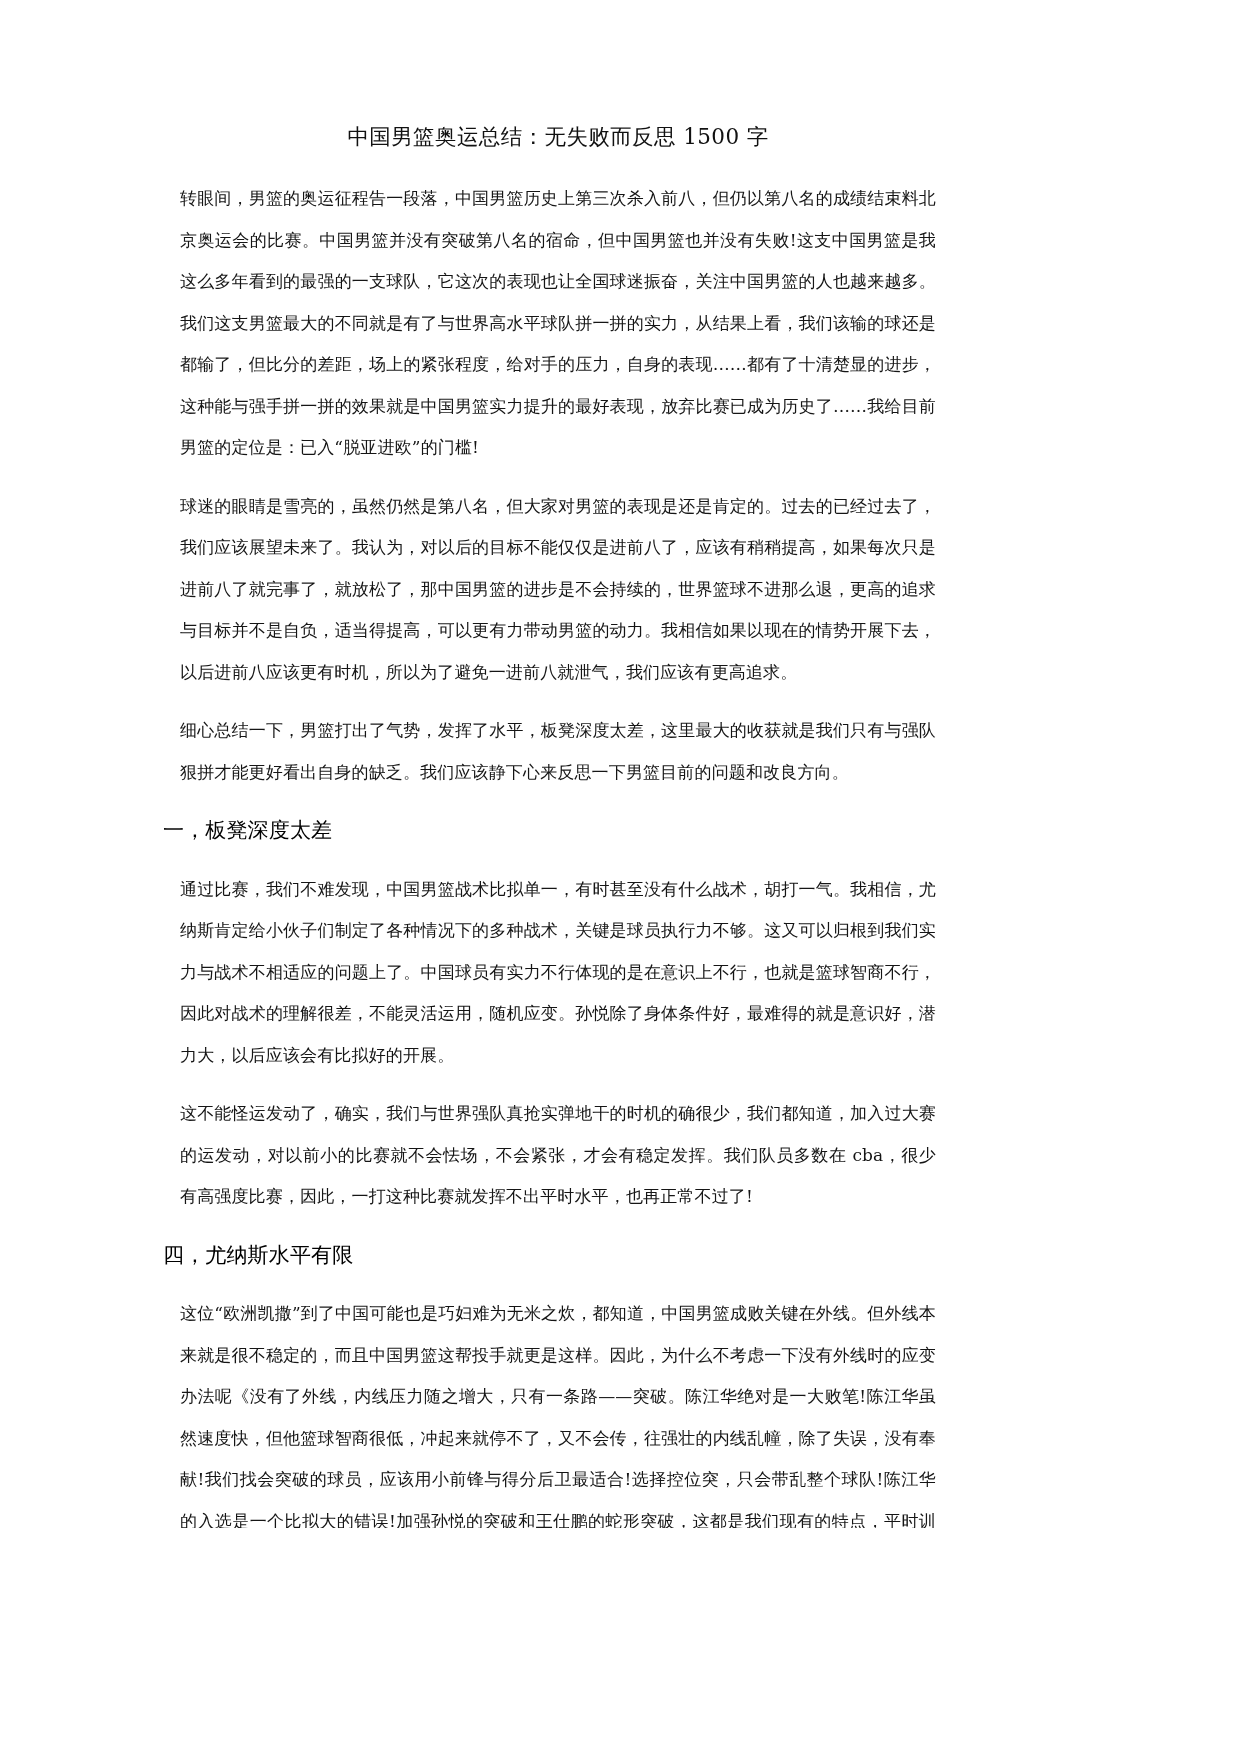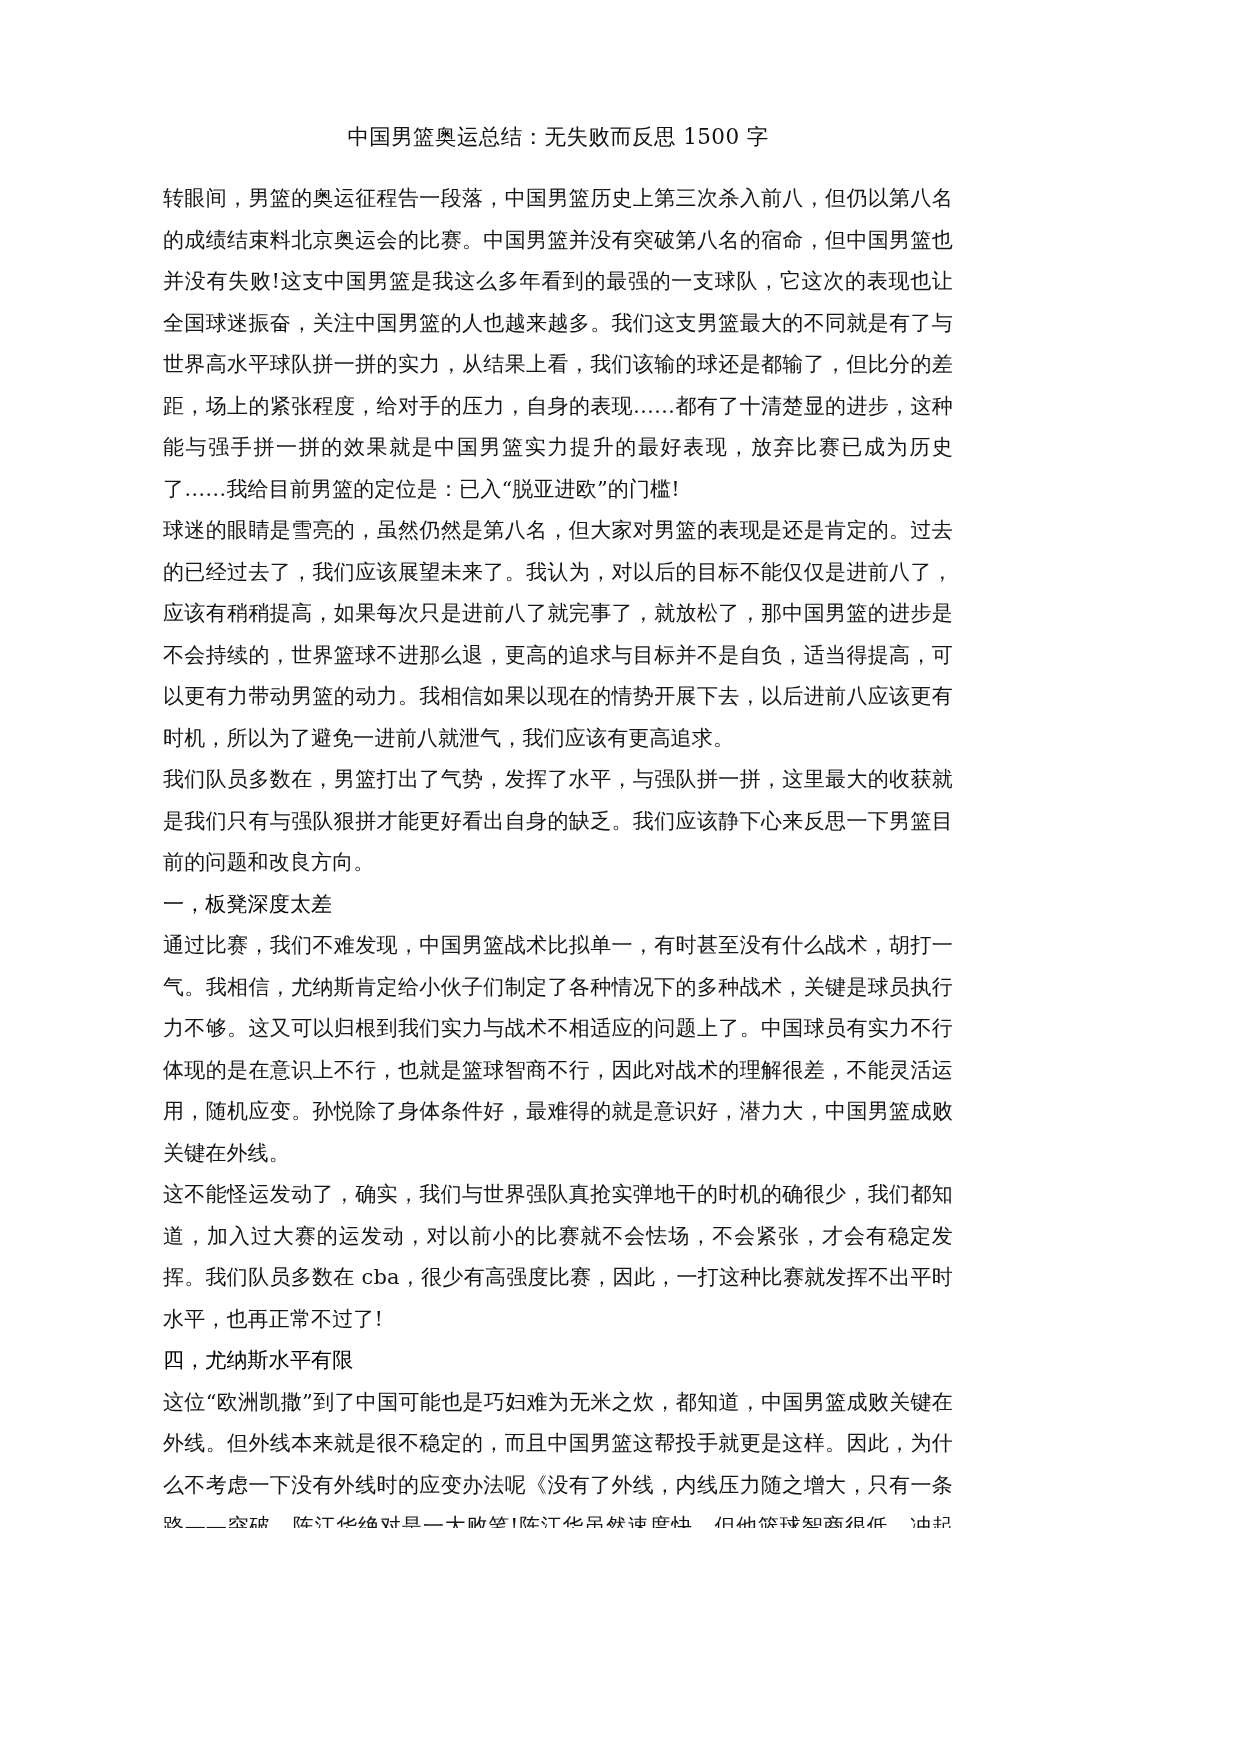--- a/index.html
+++ b/index.html
@@ -31,26 +31,26 @@
   .doc-title {
     text-align: center;
     font-size: 21.5px;
     line-height: 34px;
     letter-spacing: 0.4px;
     margin: 0 0 24px 0;
     font-weight: normal;
     color: #111111;
   }
   .para {
-    font-size: 21px;
+    font-size: 17px;
     line-height: 41.5px;
     letter-spacing: 0.15px;
     text-align: justify;
     text-justify: inter-ideograph;
-    margin: 0;
+    margin: 17px;
     color: #151515;
     word-break: break-all;
   }
   .heading-line {
     font-size: 21px;
     line-height: 41.5px;
     letter-spacing: 0.15px;
     text-align: left;
     margin: 0;
     color: #000000;
@@ -60,21 +60,21 @@
 </style>
 </head>
 <body>
 
 <div class="page">
   <div class="doc-body">
     <h1 class="doc-title">中国男篮奥运总结：无失败而反思 1500 字</h1>
     <div id="blocks-container">
         <p class="para">转眼间，男篮的奥运征程告一段落，中国男篮历史上第三次杀入前八，但仍以第八名的成绩结束料北京奥运会的比赛。中国男篮并没有突破第八名的宿命，但中国男篮也并没有失败!这支中国男篮是我这么多年看到的最强的一支球队，它这次的表现也让全国球迷振奋，关注中国男篮的人也越来越多。我们这支男篮最大的不同就是有了与世界高水平球队拼一拼的实力，从结果上看，我们该输的球还是都输了，但比分的差距，场上的紧张程度，给对手的压力，自身的表现……都有了十清楚显的进步，这种能与强手拼一拼的效果就是中国男篮实力提升的最好表现，放弃比赛已成为历史了……我给目前男篮的定位是：已入“脱亚进欧”的门槛!</p>
         <p class="para">球迷的眼睛是雪亮的，虽然仍然是第八名，但大家对男篮的表现是还是肯定的。过去的已经过去了，我们应该展望未来了。我认为，对以后的目标不能仅仅是进前八了，应该有稍稍提高，如果每次只是进前八了就完事了，就放松了，那中国男篮的进步是不会持续的，世界篮球不进那么退，更高的追求与目标并不是自负，适当得提高，可以更有力带动男篮的动力。我相信如果以现在的情势开展下去，以后进前八应该更有时机，所以为了避免一进前八就泄气，我们应该有更高追求。</p>
-        <p class="para">我们队员多数在，男篮打出了气势，发挥了水平，与强队拼一拼，这里最大的收获就是我们只有与强队狠拼才能更好看出自身的缺乏。我们应该静下心来反思一下男篮目前的问题和改良方向。</p>
+        <p class="para">细心总结一下，男篮打出了气势，发挥了水平，板凳深度太差，这里最大的收获就是我们只有与强队狠拼才能更好看出自身的缺乏。我们应该静下心来反思一下男篮目前的问题和改良方向。</p>
         <p class="heading-line">一，板凳深度太差</p>
-        <p class="para">通过比赛，我们不难发现，中国男篮战术比拟单一，有时甚至没有什么战术，胡打一气。我相信，尤纳斯肯定给小伙子们制定了各种情况下的多种战术，关键是球员执行力不够。这又可以归根到我们实力与战术不相适应的问题上了。中国球员有实力不行体现的是在意识上不行，也就是篮球智商不行，因此对战术的理解很差，不能灵活运用，随机应变。孙悦除了身体条件好，最难得的就是意识好，潜力大，中国男篮成败关键在外线。</p>
+        <p class="para">通过比赛，我们不难发现，中国男篮战术比拟单一，有时甚至没有什么战术，胡打一气。我相信，尤纳斯肯定给小伙子们制定了各种情况下的多种战术，关键是球员执行力不够。这又可以归根到我们实力与战术不相适应的问题上了。中国球员有实力不行体现的是在意识上不行，也就是篮球智商不行，因此对战术的理解很差，不能灵活运用，随机应变。孙悦除了身体条件好，最难得的就是意识好，潜力大，以后应该会有比拟好的开展。</p>
         <p class="para">这不能怪运发动了，确实，我们与世界强队真抢实弹地干的时机的确很少，我们都知道，加入过大赛的运发动，对以前小的比赛就不会怯场，不会紧张，才会有稳定发挥。我们队员多数在 cba，很少有高强度比赛，因此，一打这种比赛就发挥不出平时水平，也再正常不过了!</p>
         <p class="heading-line">四，尤纳斯水平有限</p>
         <p class="para">这位“欧洲凯撒”到了中国可能也是巧妇难为无米之炊，都知道，中国男篮成败关键在外线。但外线本来就是很不稳定的，而且中国男篮这帮投手就更是这样。因此，为什么不考虑一下没有外线时的应变办法呢《没有了外线，内线压力随之增大，只有一条路——突破。陈江华绝对是一大败笔!陈江华虽然速度快，但他篮球智商很低，冲起来就停不了，又不会传，往强壮的内线乱幢，除了失误，没有奉献!我们找会突破的球员，应该用小前锋与得分后卫最适合!选择控位突，只会带乱整个球队!陈江华的入选是一个比拟大的错误!加强孙悦的突破和王仕鹏的蛇形突破，这都是我们现有的特点，平时训练应该多练，场上打不</p>
       </div>
   </div>
 </div>
 
 </body></html>

